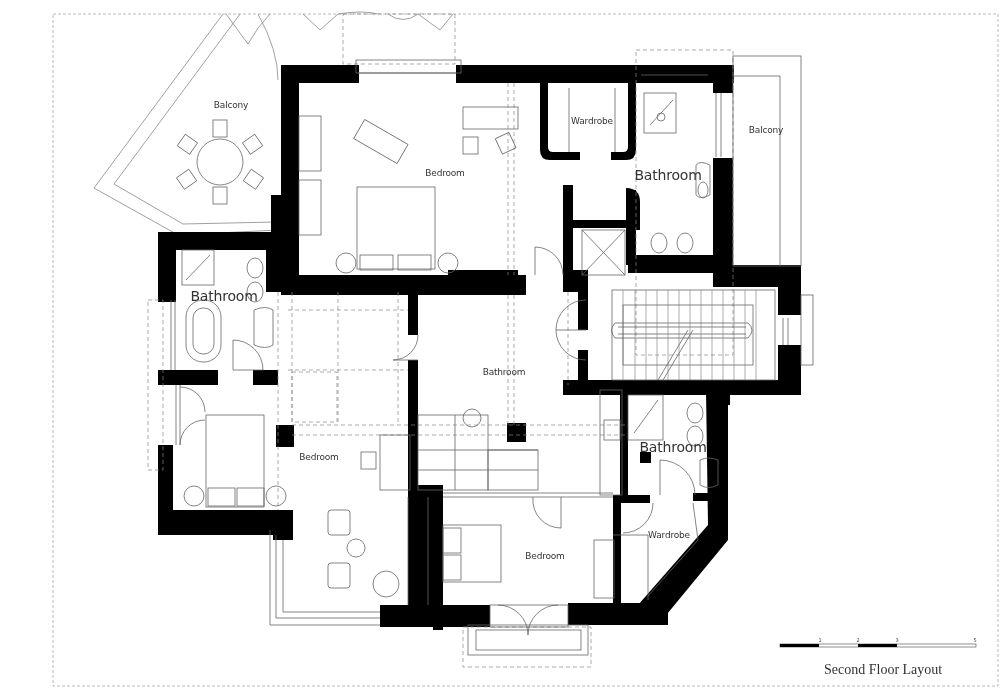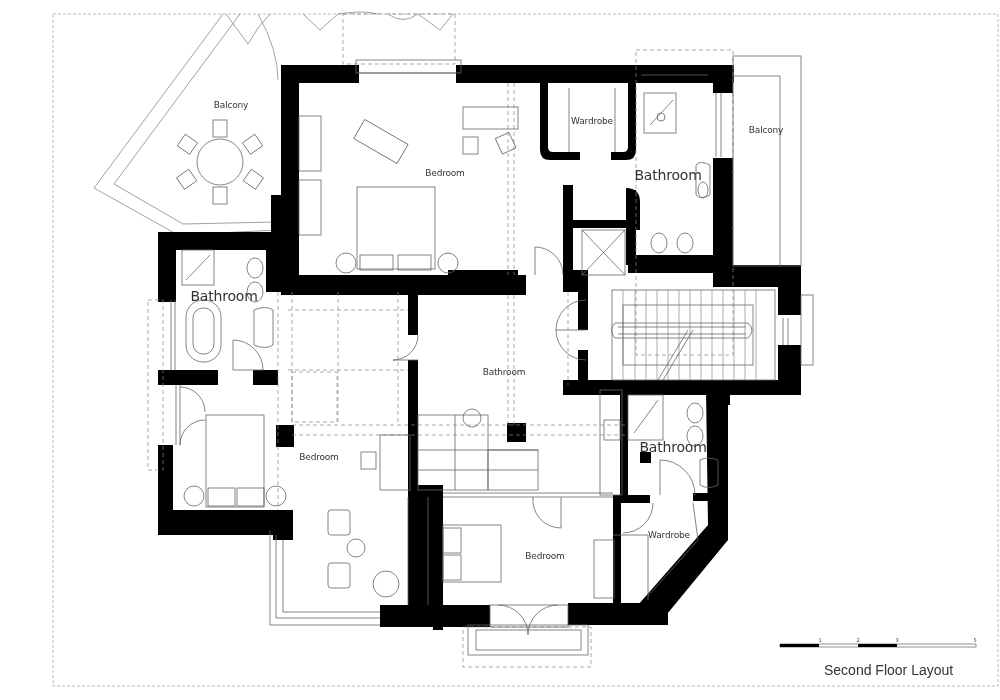--- a/index.html
+++ b/index.html
@@ -1,21 +1,21 @@
 <!DOCTYPE html>
 <html><head>
 <meta charset="utf-8">
 <style>
   html, body { margin:0; padding:0; background:#ffffff; }
   body { width:1000px; height:700px; position:relative; overflow:hidden; font-family:"Liberation Sans", sans-serif; }
   .sheet { position:absolute; left:0; top:0; width:976px; height:700px;margin-left:8px; }
   svg { position:absolute; left:0; top:0; }
   .lbl { position:absolute; font-family:"DejaVu Sans", sans-serif; font-size:9px; color:#333; white-space:nowrap; transform:translate(-50%,-50%); letter-spacing:-0.2px; }
   .lbl.sm { font-size:14px; }
-  .title { position:absolute; left:816px; top:662px; font-family:Liberation Sans, sans-serif; font-size:14px; color:#333; white-space:nowrap; }
+  .title { position:absolute; left:816px; top:662px; font-family:Liberation Serif, serif; font-size:14px; color:#333; white-space:nowrap; }
   .tick { position:absolute; font-family:"DejaVu Sans", sans-serif; font-size:5px; color:#444; transform:translateX(-50%); }
 </style>
 </head>
 <body>
 
 <div class="sheet">
 <svg width="1000" height="700" viewBox="0 0 1000 700">
 
   <rect x="45" y="14" width="945" height="672" fill="none" stroke="#aaa" stroke-width="0.8" stroke-dasharray="3,2"></rect>
 

